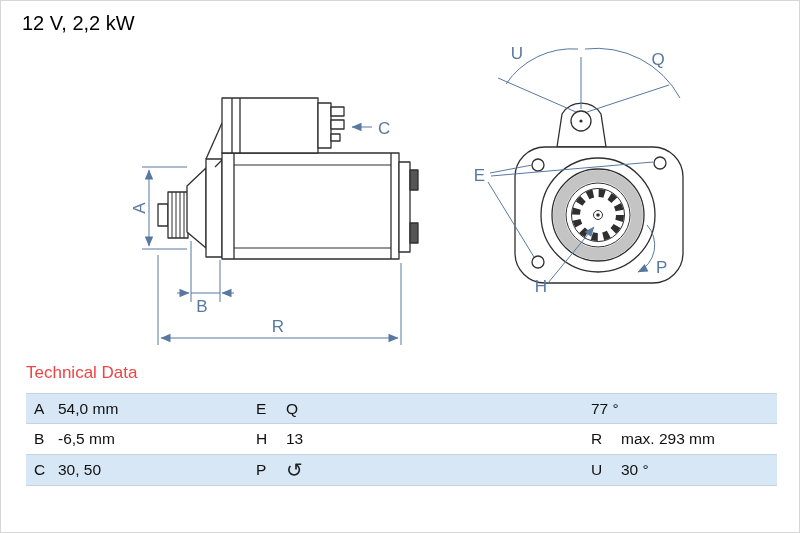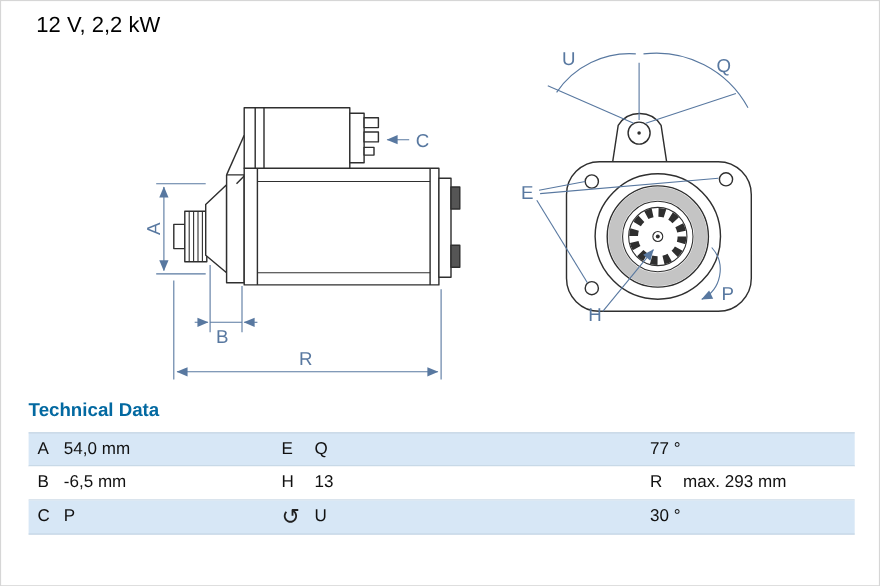--- a/index.html
+++ b/index.html
@@ -1,24 +1,24 @@
 <!DOCTYPE html>
 <html><head>
 <meta charset="utf-8">
 <style>
   html,body { margin:0; padding:0; background:#fff; }
   .page {
     position:relative; width:800px; height:533px; overflow:hidden;
     background:#ffffff; box-sizing:border-box; border:1px solid #d6d6d6;
     font-family:"Liberation Sans", sans-serif; color:#111;
   }
-  .title { position:absolute; left:32px; top:11px; font-size:20px; font-weight:400; color:#000; }
+  .title { position:absolute; left:21px; top:11px; font-size:20px; font-weight:400; color:#000; }
   .diagram-svg { position:absolute; left:0; top:0; }
   .dl { fill:#5878a0; font-size:17px; font-family:"Liberation Sans", sans-serif; }
-  .tech-heading { position:absolute; left:25px; top:362px; font-size:17px; font-weight:bold; color:#0369a1; }
+  .tech-heading { position:absolute; left:25px; top:362px; font-size:17px; font-weight:normal; color:#ef4444; }
   .table { position:absolute; left:25px; top:392px; width:751px; font-size:15.5px; }
   .trow {
     display:grid; grid-template-columns:24px 198px 30px 305px 30px auto;
     align-items:center; height:31px; padding-left:8px; box-sizing:border-box;
     border-bottom:1px solid #c2d3e2; background:#ffffff;
   }
   .trow:first-child { border-top:1px solid #c2d3e2; }
   .trow.blue { background:#d7e7f6; }
   .tkey, .tval { white-space:nowrap; }
   .rot-icon { font-size:20px; line-height:1; color:#222; }
@@ -136,20 +136,21 @@
     <div class="trow">
       <div class="tkey">B</div>
       <div class="tval">-6,5 mm</div>
       <div class="tkey">H</div>
       <div class="tval">13</div>
       <div class="tkey">R</div>
       <div class="tval">max. 293 mm</div>
     </div>
     <div class="trow blue">
       <div class="tkey">C</div>
+      <div class="tval">30, 50</div>
       <div class="tkey">P</div>
       <div class="tval">
         <span class="rot-icon">↺</span>
       </div>
       <div class="tkey">U</div>
       <div class="tval">30 °</div>
     </div>
   </div>
 
 </div>

